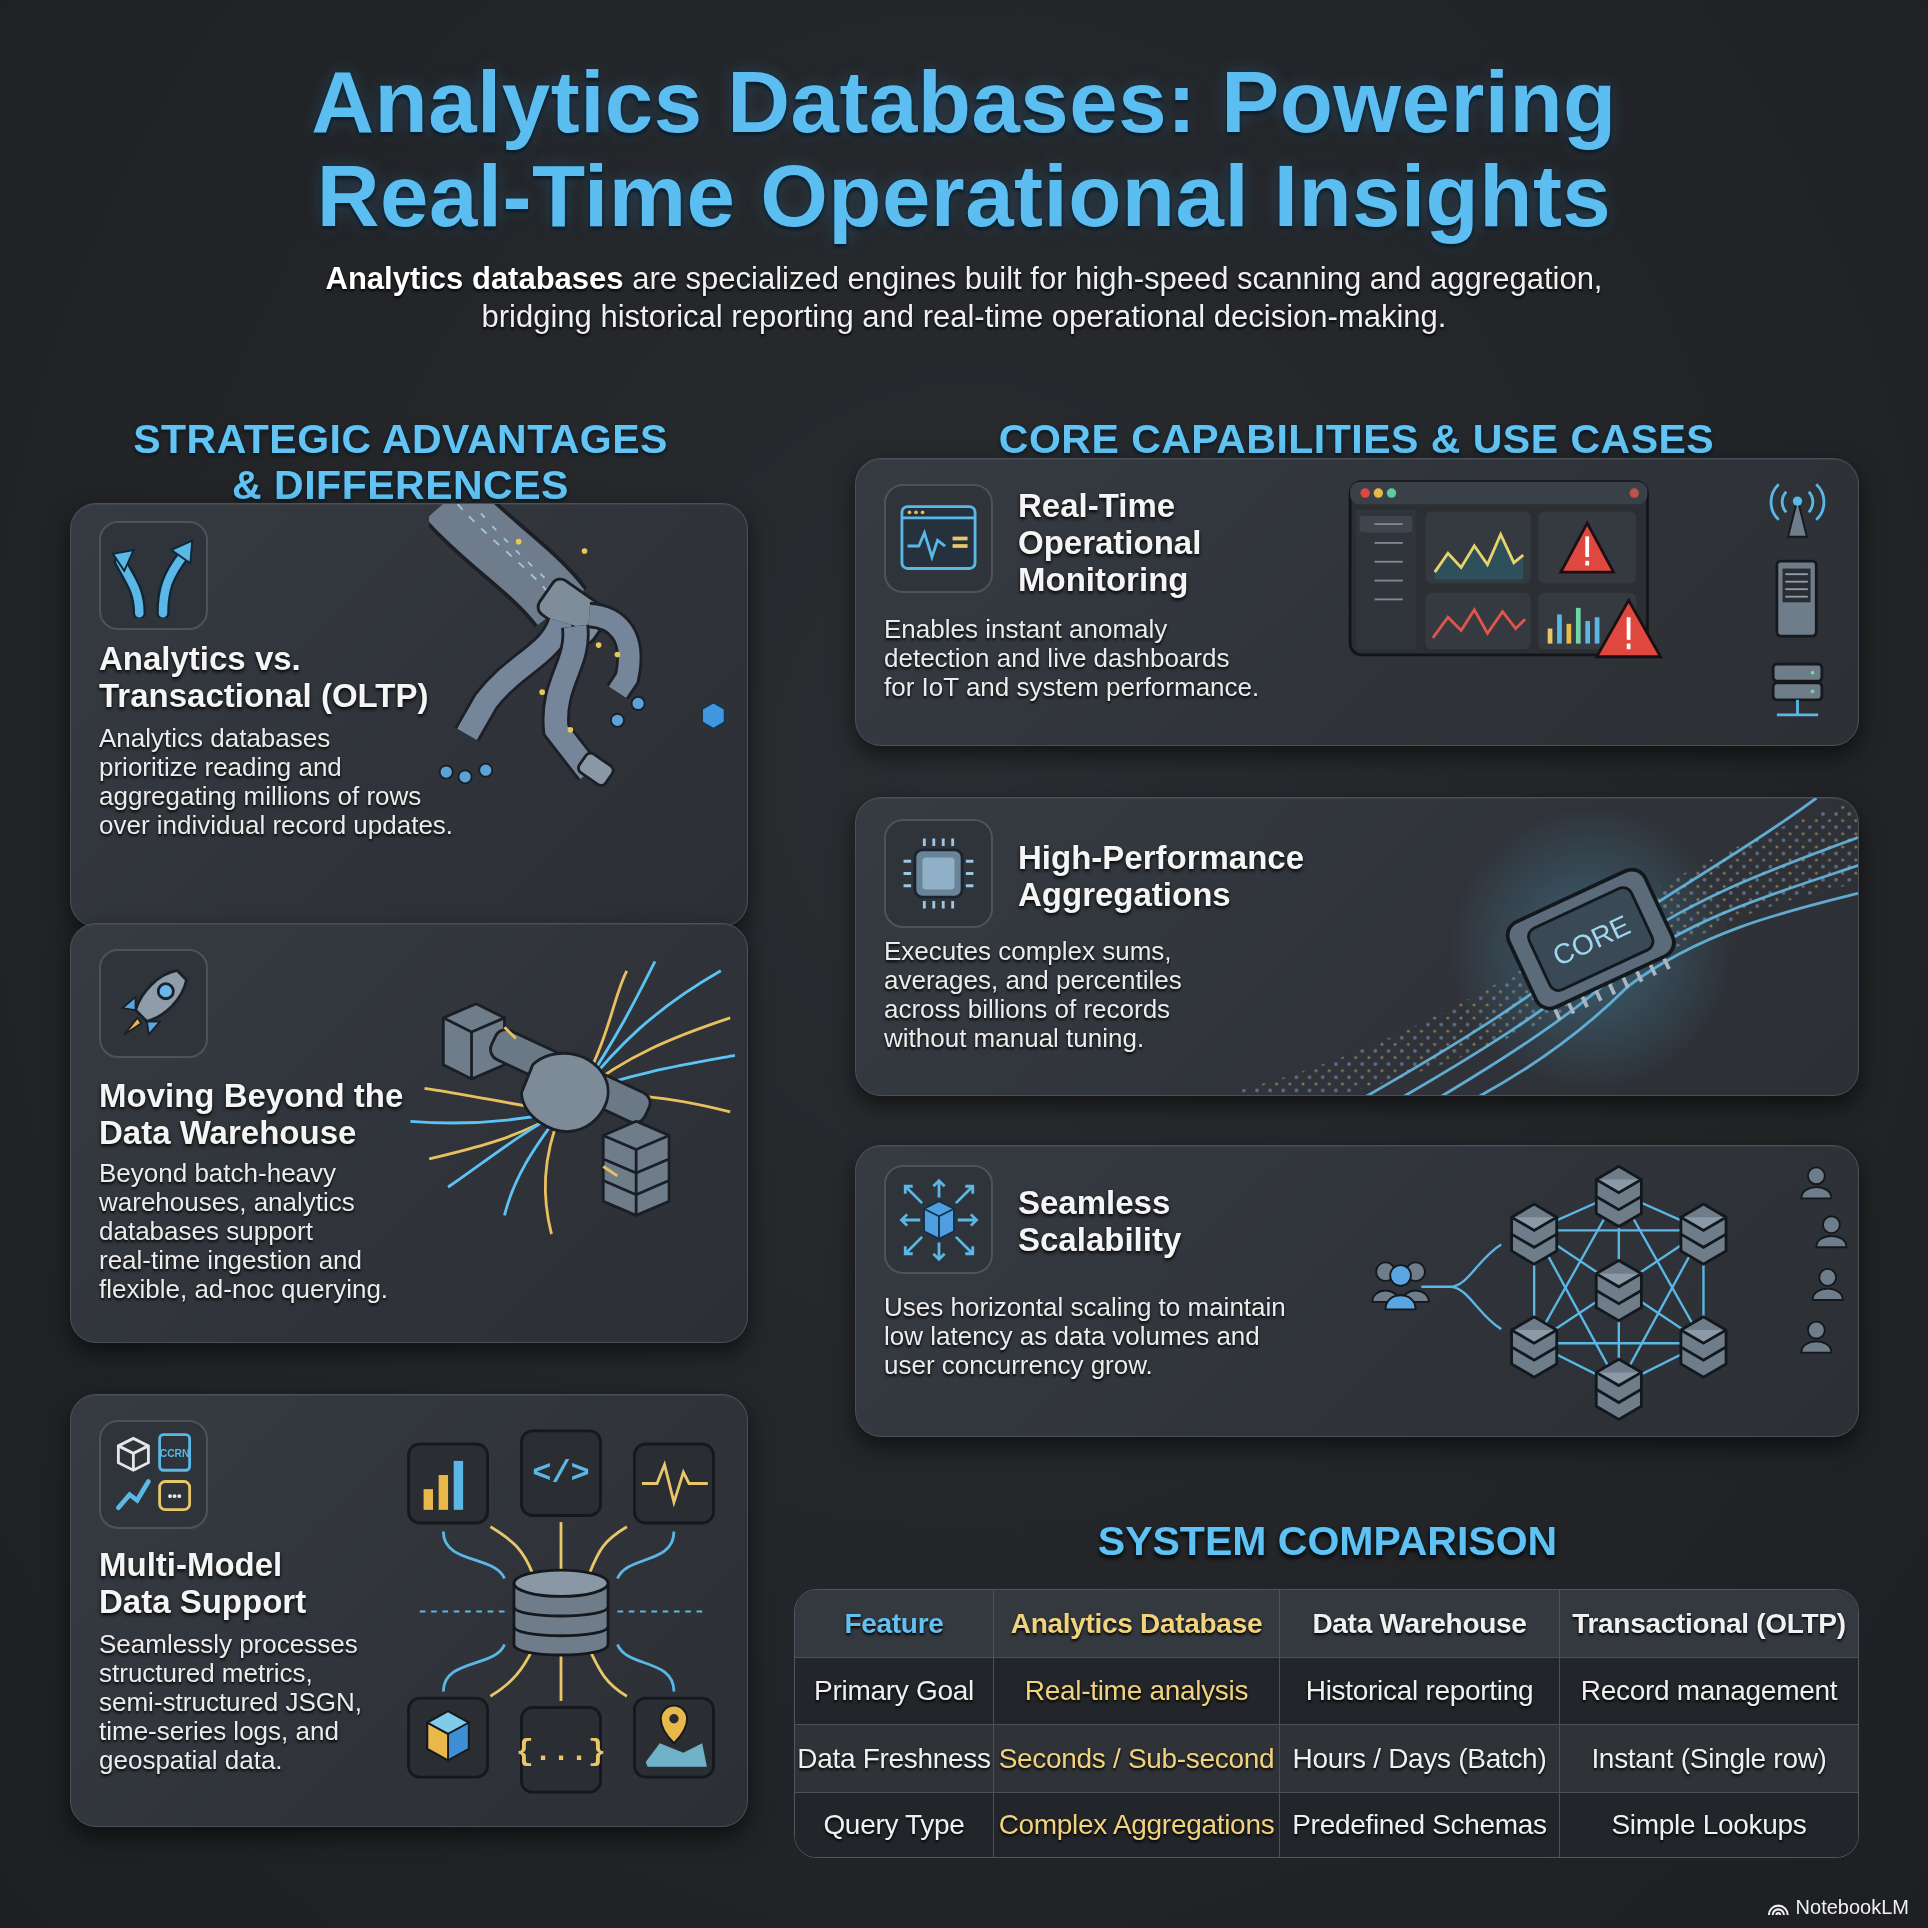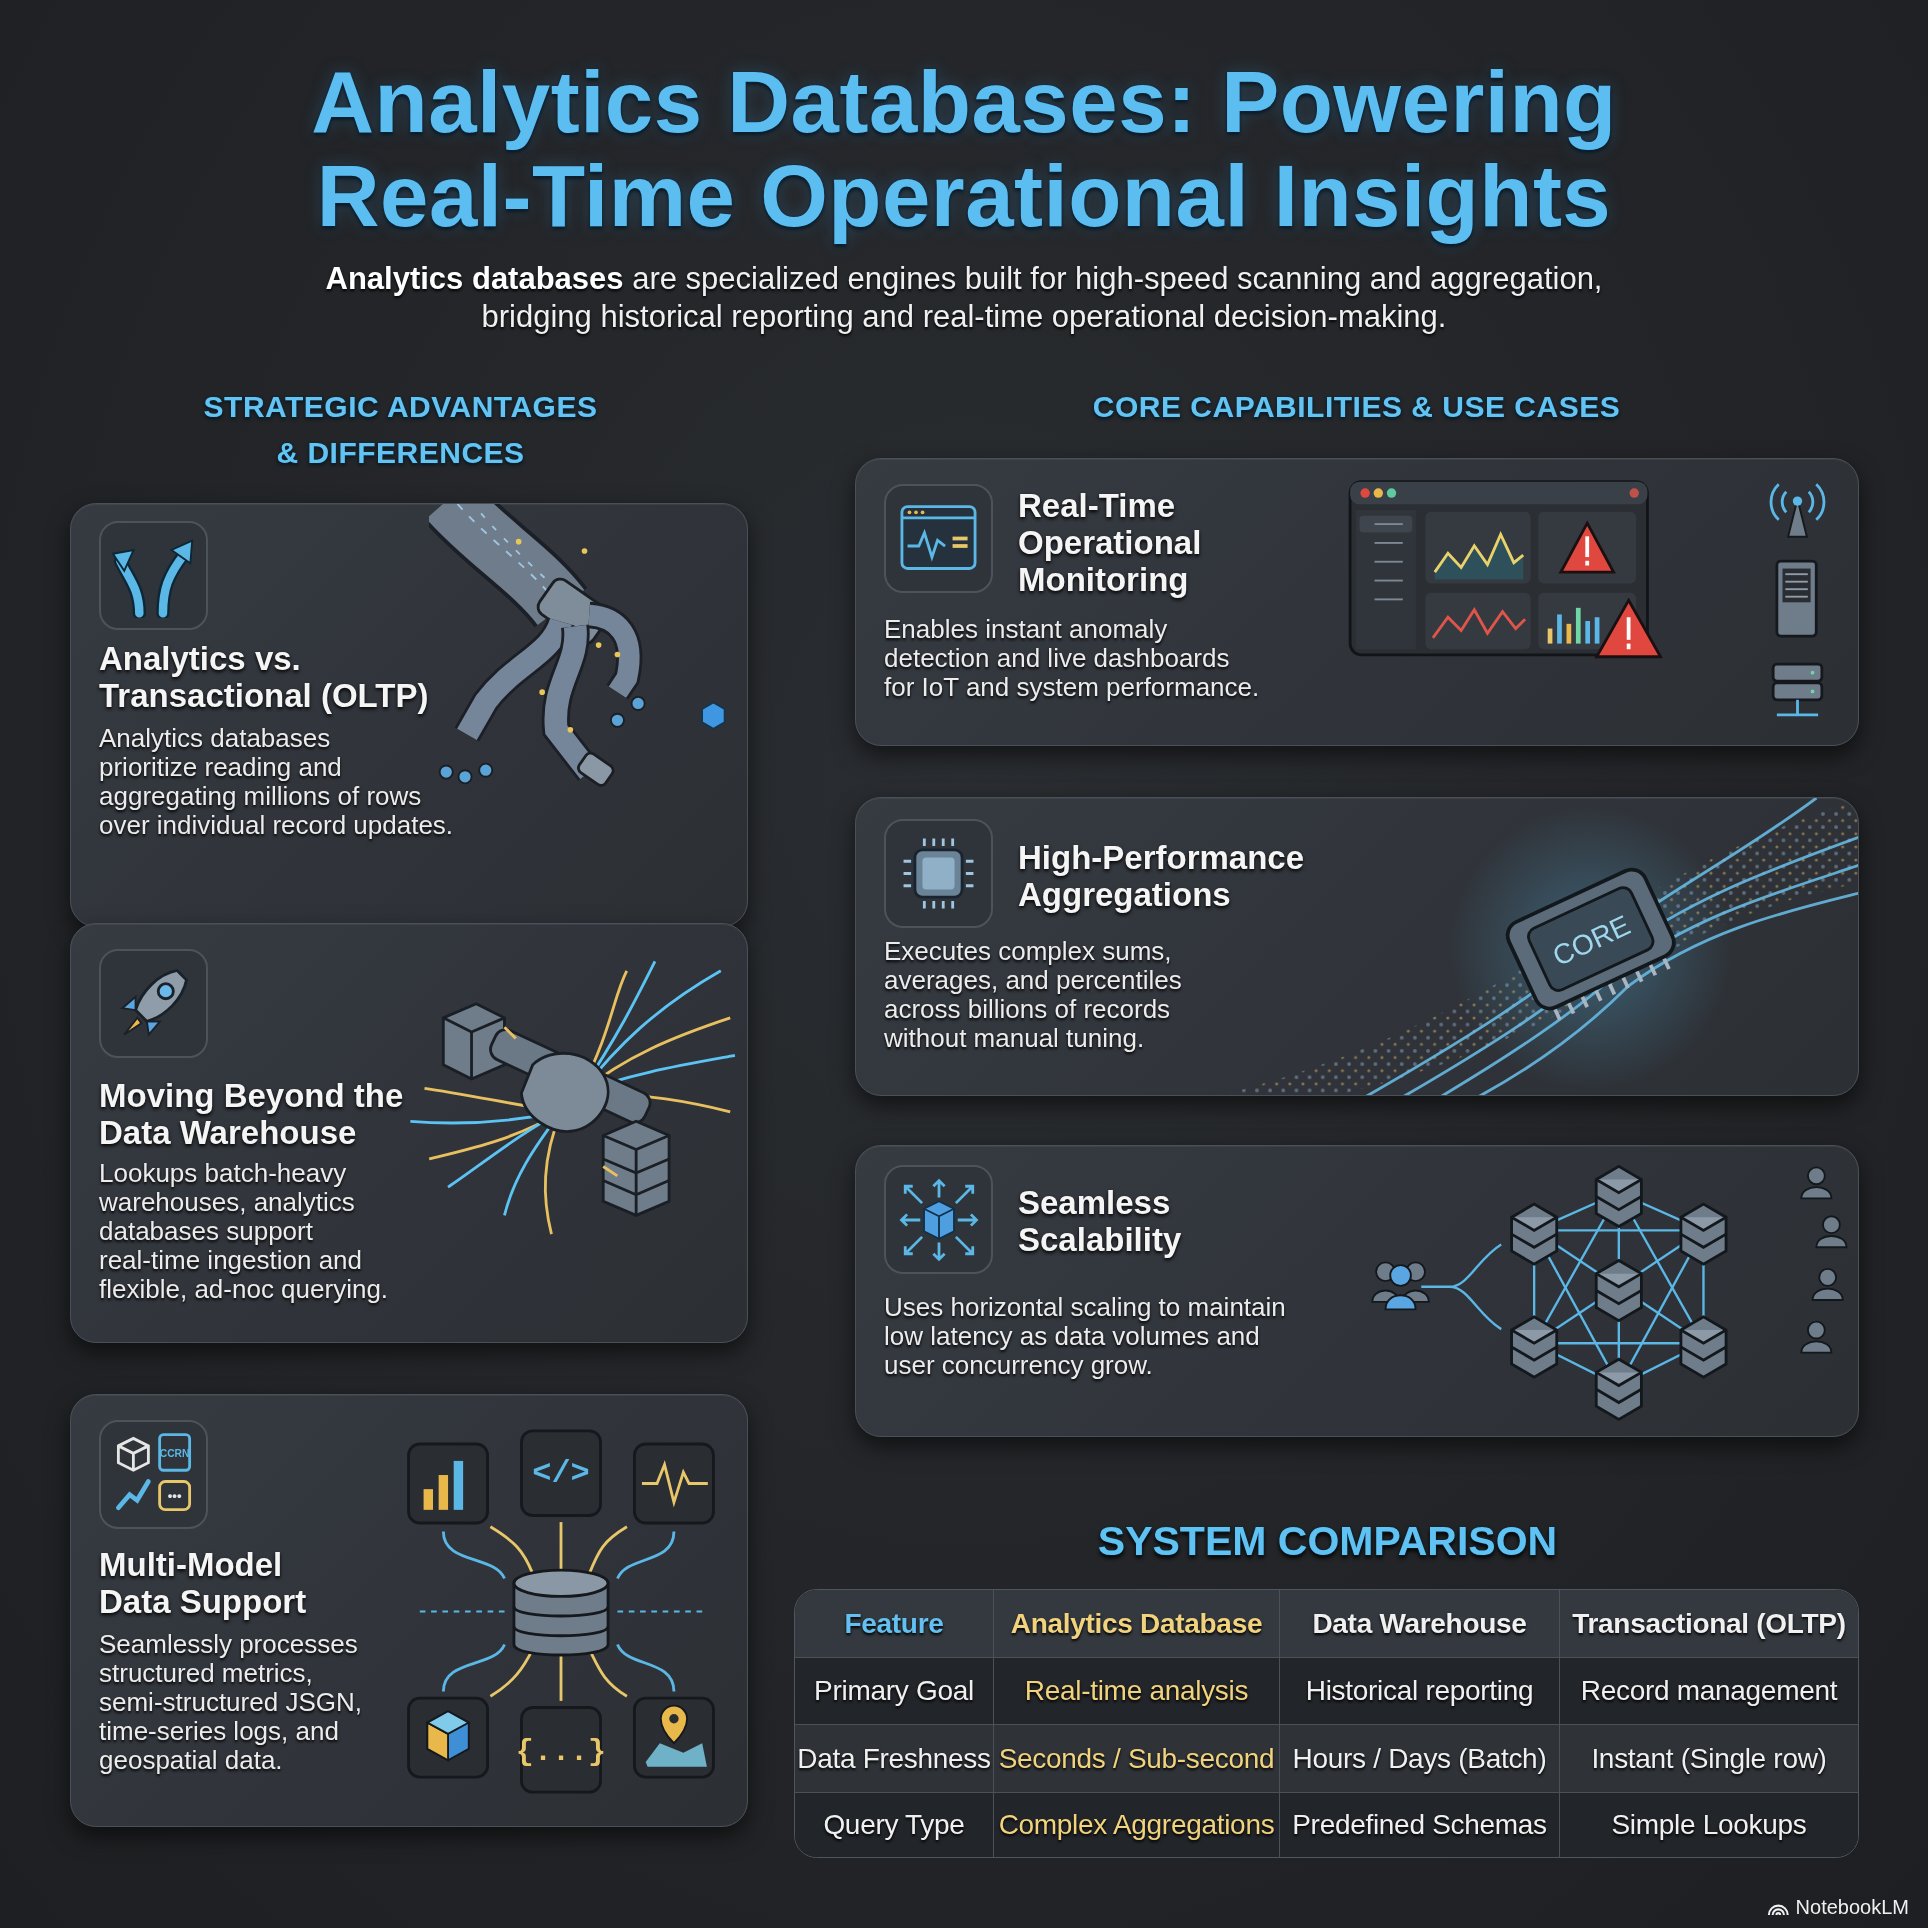--- a/index.html
+++ b/index.html
@@ -18,22 +18,23 @@
     text-shadow: 0 0 1.9px #0b2d44, 0 2.8px 3.8px #0a1a26, 0 0 17px rgba(60,160,230,0.25);
   }
   .subtitle {
     position: absolute; left: 0; width: 1928px; top: 260px;
     text-align: center; font-size: 31px; line-height: 38px; color: #f0f0f0;
     text-shadow: 0 1.9px 2.8px #000;
   }
   .subtitle b { font-weight: 700; color: #ffffff; }
   .section-h {
     position: absolute; text-align: center; font-weight: 700; color: #63c3f2;
-    font-size: 30px; line-height: 46px; letter-spacing: 0.5px;
+    font-size: 41px; line-height: 46px; letter-spacing: 0.5px;
     text-shadow: 0 0 1.9px #08314a, 0 1.9px 3.8px #06141e;
+    margin-top: 32px;
   }
   .card {
     position: absolute; border-radius: 26px;
     background: linear-gradient(135deg, #363b42 0%, #30343a 55%, #2c3035 100%);
     border: 1.9px solid #4a5058;
     box-shadow: 0 9.4px 22.6px rgba(0,0,0,0.55), inset 0 0.9px 0 rgba(255,255,255,0.06);
   }
   .icon-box {
     position: absolute; width: 109px; height: 109px; border-radius: 19px;
     border: 2.8px solid #4c535b; background: #2f343a;
@@ -154,21 +155,21 @@
       <path d="M26 52 L12 50 L26 38 Z" fill="#5aa6e3" stroke="#1b2128" stroke-width="2"></path>
       <path d="M38 64 L40 78 L52 64 Z" fill="#5aa6e3" stroke="#1b2128" stroke-width="2"></path>
       <path d="M28 60 L14 78 L32 66 Z" fill="#f0b74a" stroke="#1b2128" stroke-width="2"></path>
     </svg>
   </div>
   <div class="card-title" style="left:28px;top:153px;">
     <div>Moving Beyond the</div>
     <div>Data Warehouse</div>
   </div>
   <div class="card-body" style="left:28px;top:235px;">
-    <div>Lookups batch-heavy</div>
+    <div>Beyond batch-heavy</div>
     <div>warehouses, analytics</div>
     <div>databases support</div>
     <div>real-time ingestion and</div>
     <div>flexible, ad-noc querying.</div>
   </div>
   <svg class="illus" style="left:339px;top:28px;" width="330" height="301" viewBox="0 0 350 320">
     <g stroke-width="3" fill="none">
       <path d="M180 150 C220 100 260 60 330 20" stroke="#5cc4f5"></path>
       <path d="M180 150 C230 110 280 90 340 70" stroke="#e8c060"></path>
       <path d="M180 150 C230 130 290 120 345 110" stroke="#5cc4f5"></path>

